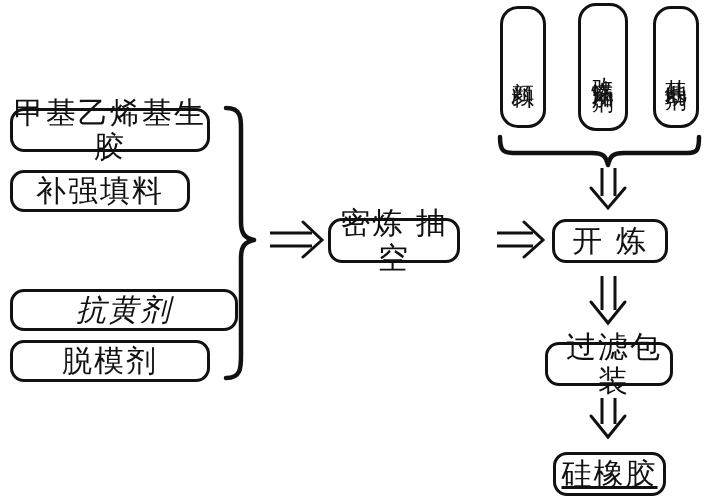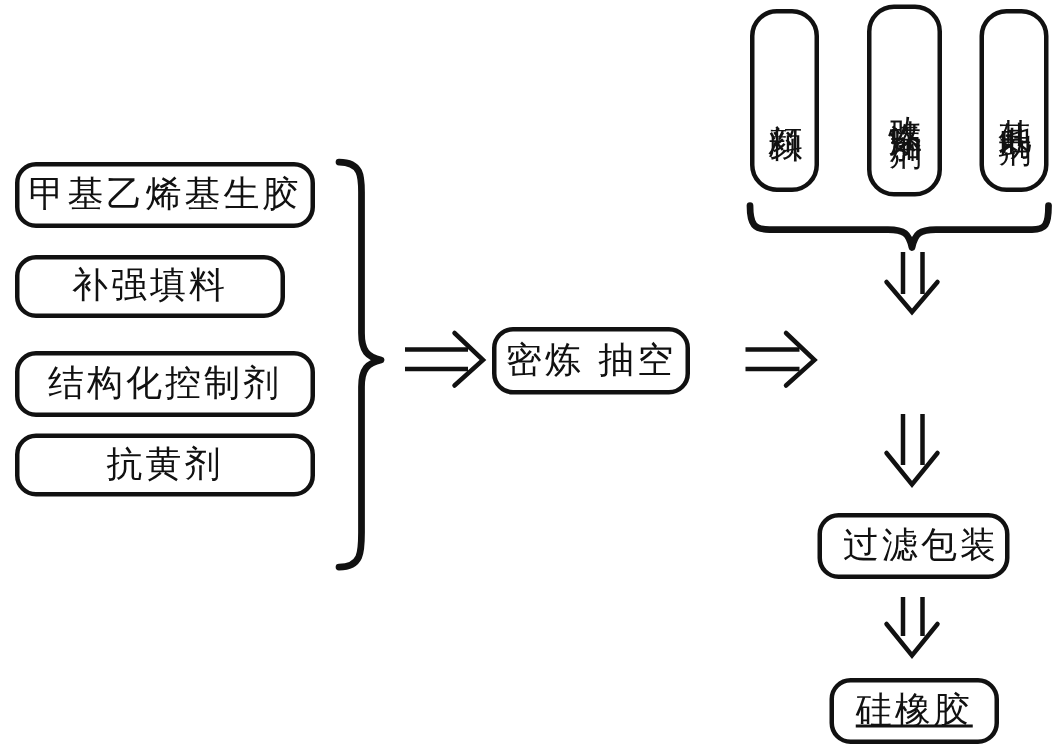--- a/index.html
+++ b/index.html
@@ -25,21 +25,21 @@
     background: #ffffff;
     display: flex;
     align-items: center;
     justify-content: center;
     color: #111111;
     letter-spacing: 2px;
     line-height: 1.15;
     text-align: center;
   }
   .node.h {
-    font-size: 24px;
+    font-size: 30px;
   }
   .node.v {
     writing-mode: vertical-rl;
     text-orientation: upright;
     letter-spacing: 3px;
     font-size: 23px;
     border-radius: 18px;
   }
   .node.v-narrow {
     font-size: 22px;
@@ -61,33 +61,34 @@
 </style>
 </head>
 <body>
 
 <div id="canvas">
 
   <div class="node h" style="left:10px; top:108px; width:200px; height:44px;">甲基乙烯基生胶</div>
 
   <div class="node h" style="left:10px; top:170px; width:180px; height:42px;">补强填料</div>
 
-  <div class="node h" style="left:10px; top:234px; width:200px; height:44px;">结构化控制剂</div>
 
-  <div class="node h" style="left:10px; top:289px; width:200px; height:42px;">抗黄剂</div>
+  <div class="node h" style="left:10px; top:289px; width:228px; height:42px;font-style:italic;">抗黄剂</div>
 
+  <div class="node h" style="left:10px; top:340px; width:200px; height:42px;">脱模剂</div>
 
   <div class="node v" style="left:500px; top:6px; width:46px; height:122px;">颜料</div>
 
   <div class="node v v-narrow" style="left:578px; top:3px; width:50px; height:128px;">改性添加剂</div>
 
   <div class="node v v-narrow" style="left:653px; top:6px; width:46px; height:122px;">其他助剂</div>
 
   <div class="node h" style="left:328px; top:218px; width:132px; height:45px;">密炼 抽空</div>
 
+  <div class="node h" style="left:552px; top:219px; width:116px; height:44px;">开 炼</div>
 
   <div class="node h" style="left:545px; top:342px; width:128px; height:44px;padding-left:10px;">过滤包装</div>
 
   <div class="node h" style="left:553px; top:452px; width:113px; height:44px;text-decoration:underline;">硅橡胶</div>
 
   <svg class="overlay" viewBox="0 0 707 500">
 
     <path stroke-width="4.5" stroke-linecap="round" stroke-linejoin="round" d="M 226 108
              C 241 108, 241 118, 241 128
              L 241 222

